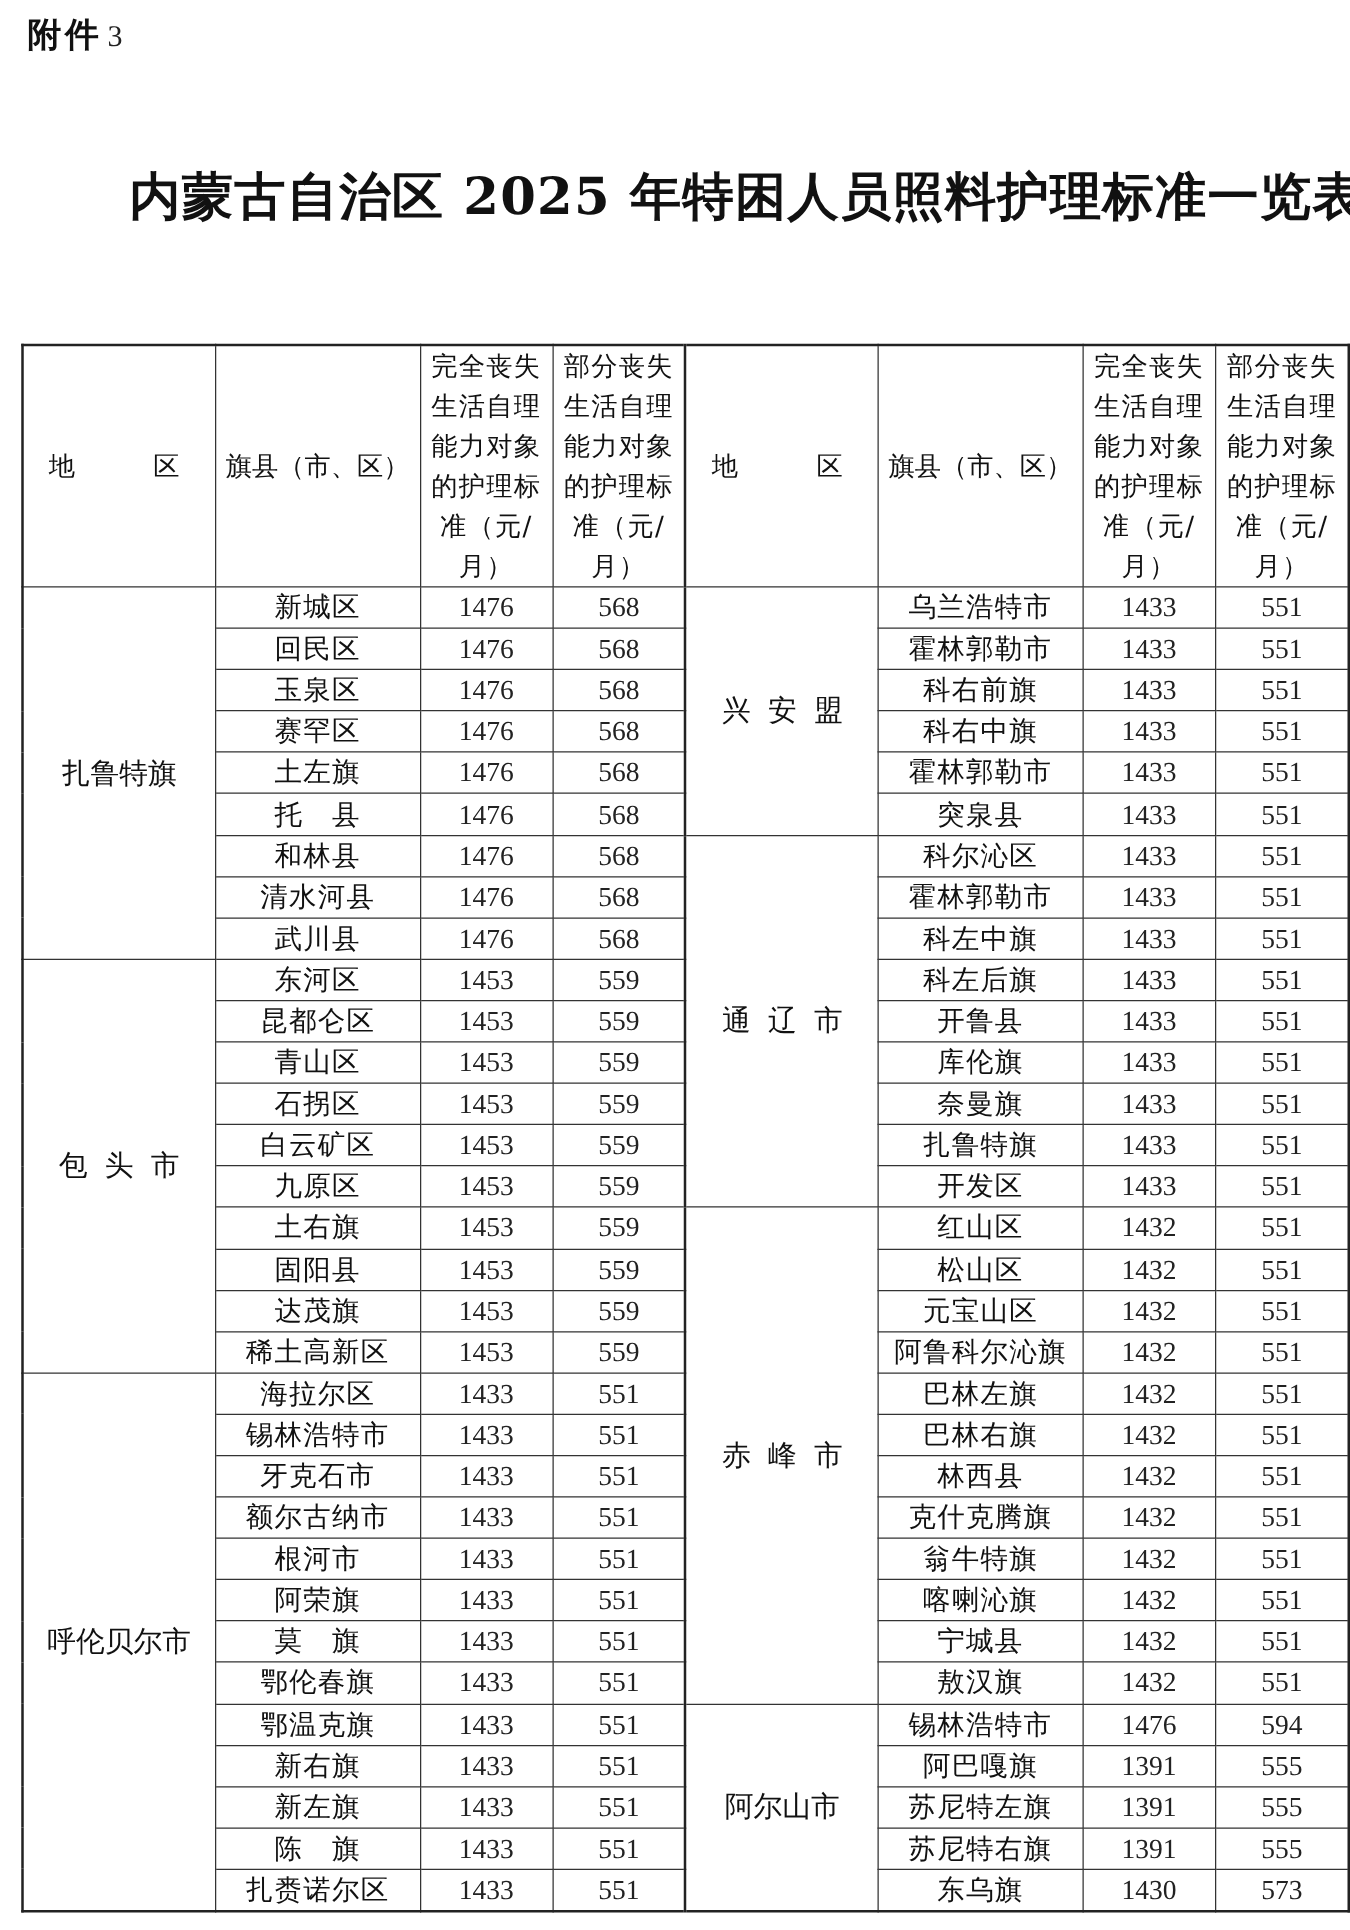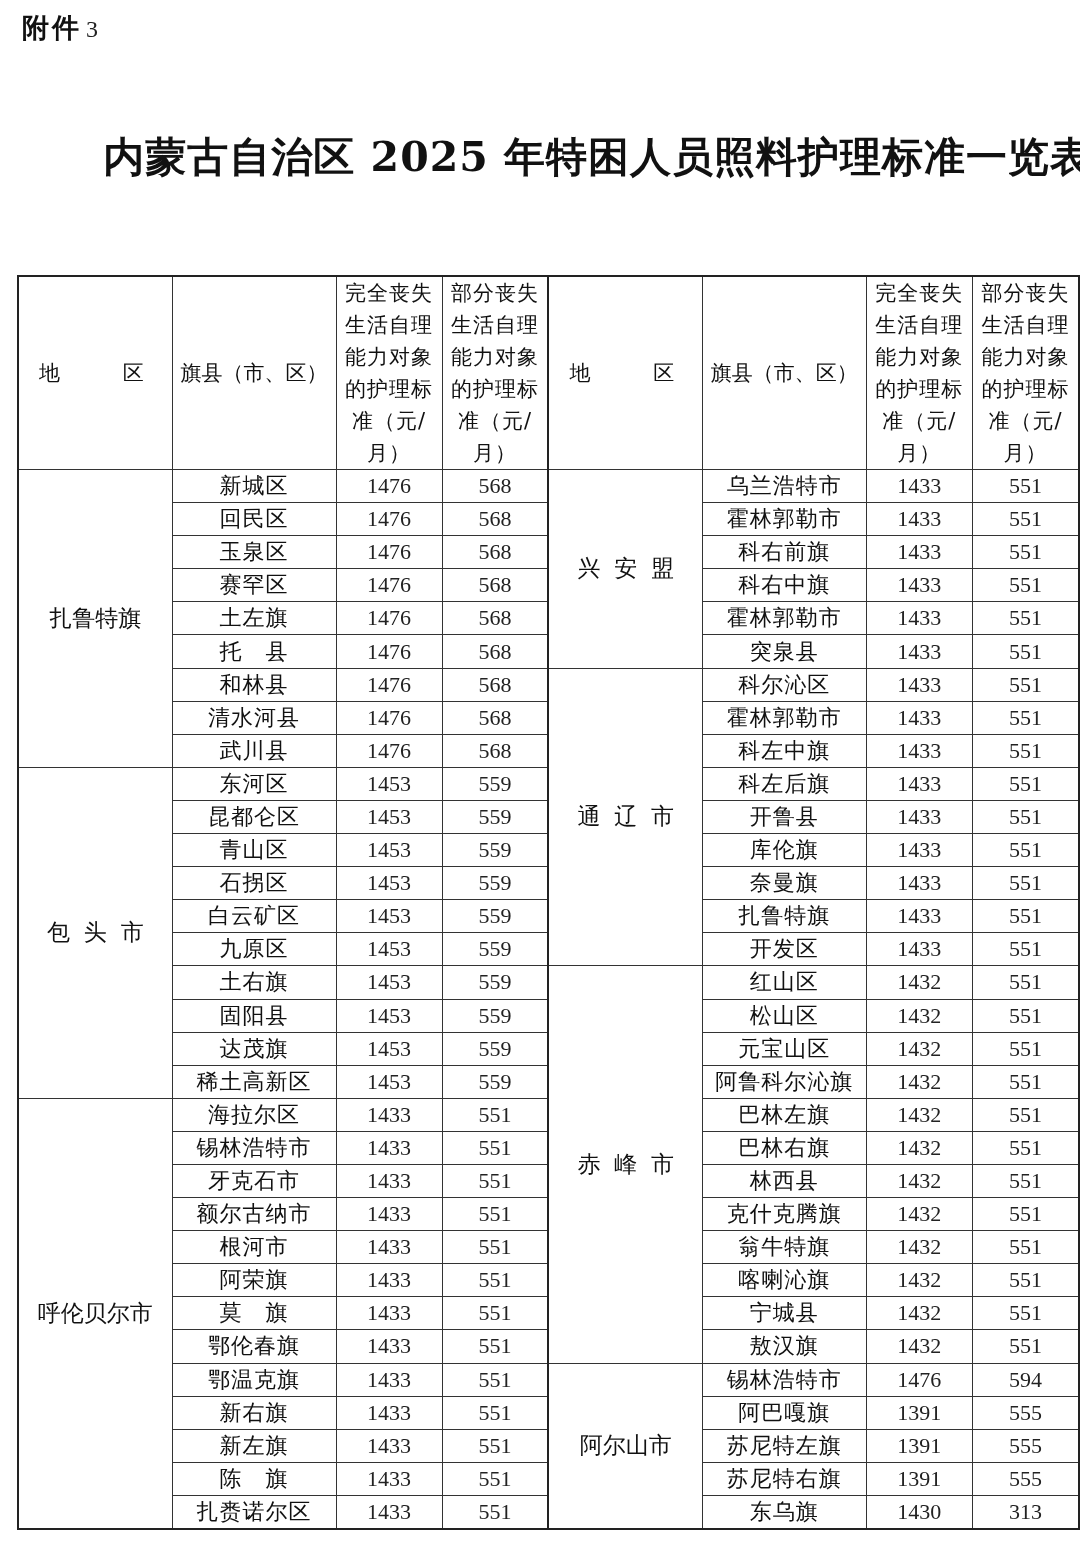--- a/index.html
+++ b/index.html
@@ -324,16 +324,16 @@
         <td class="county">苏尼特右旗</td>
         <td class="num">1391</td>
         <td class="num">555</td>
       </tr>
       <tr>
         <td class="county">扎赉诺尔区</td>
         <td class="num">1433</td>
         <td class="num">551</td>
         <td class="county">东乌旗</td>
         <td class="num">1430</td>
-        <td class="num">313</td>
+        <td class="num">573</td>
       </tr>
     </tbody>
 </table>
 
 </body></html>

